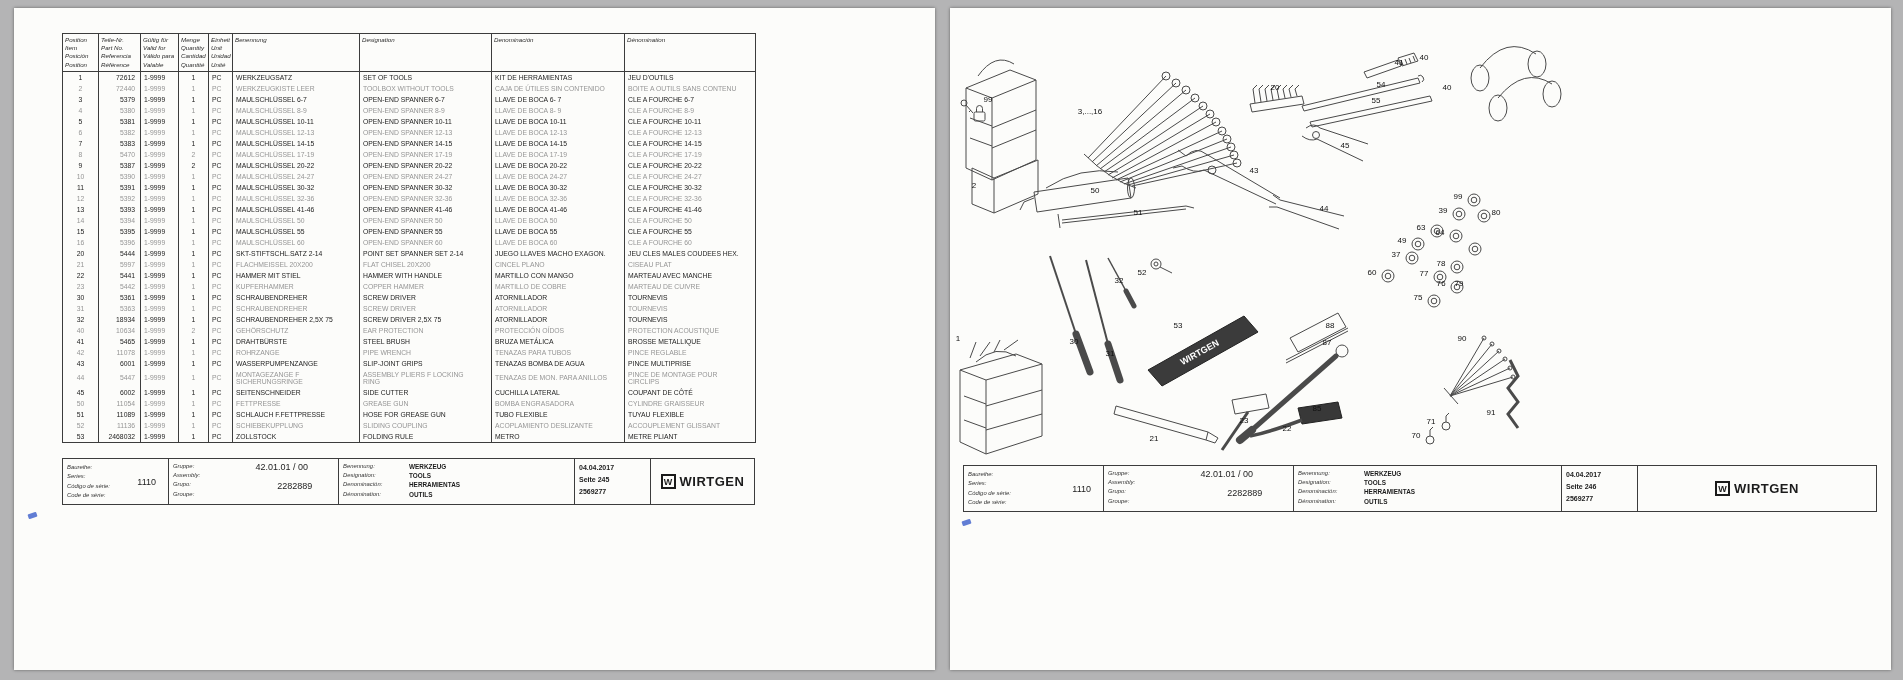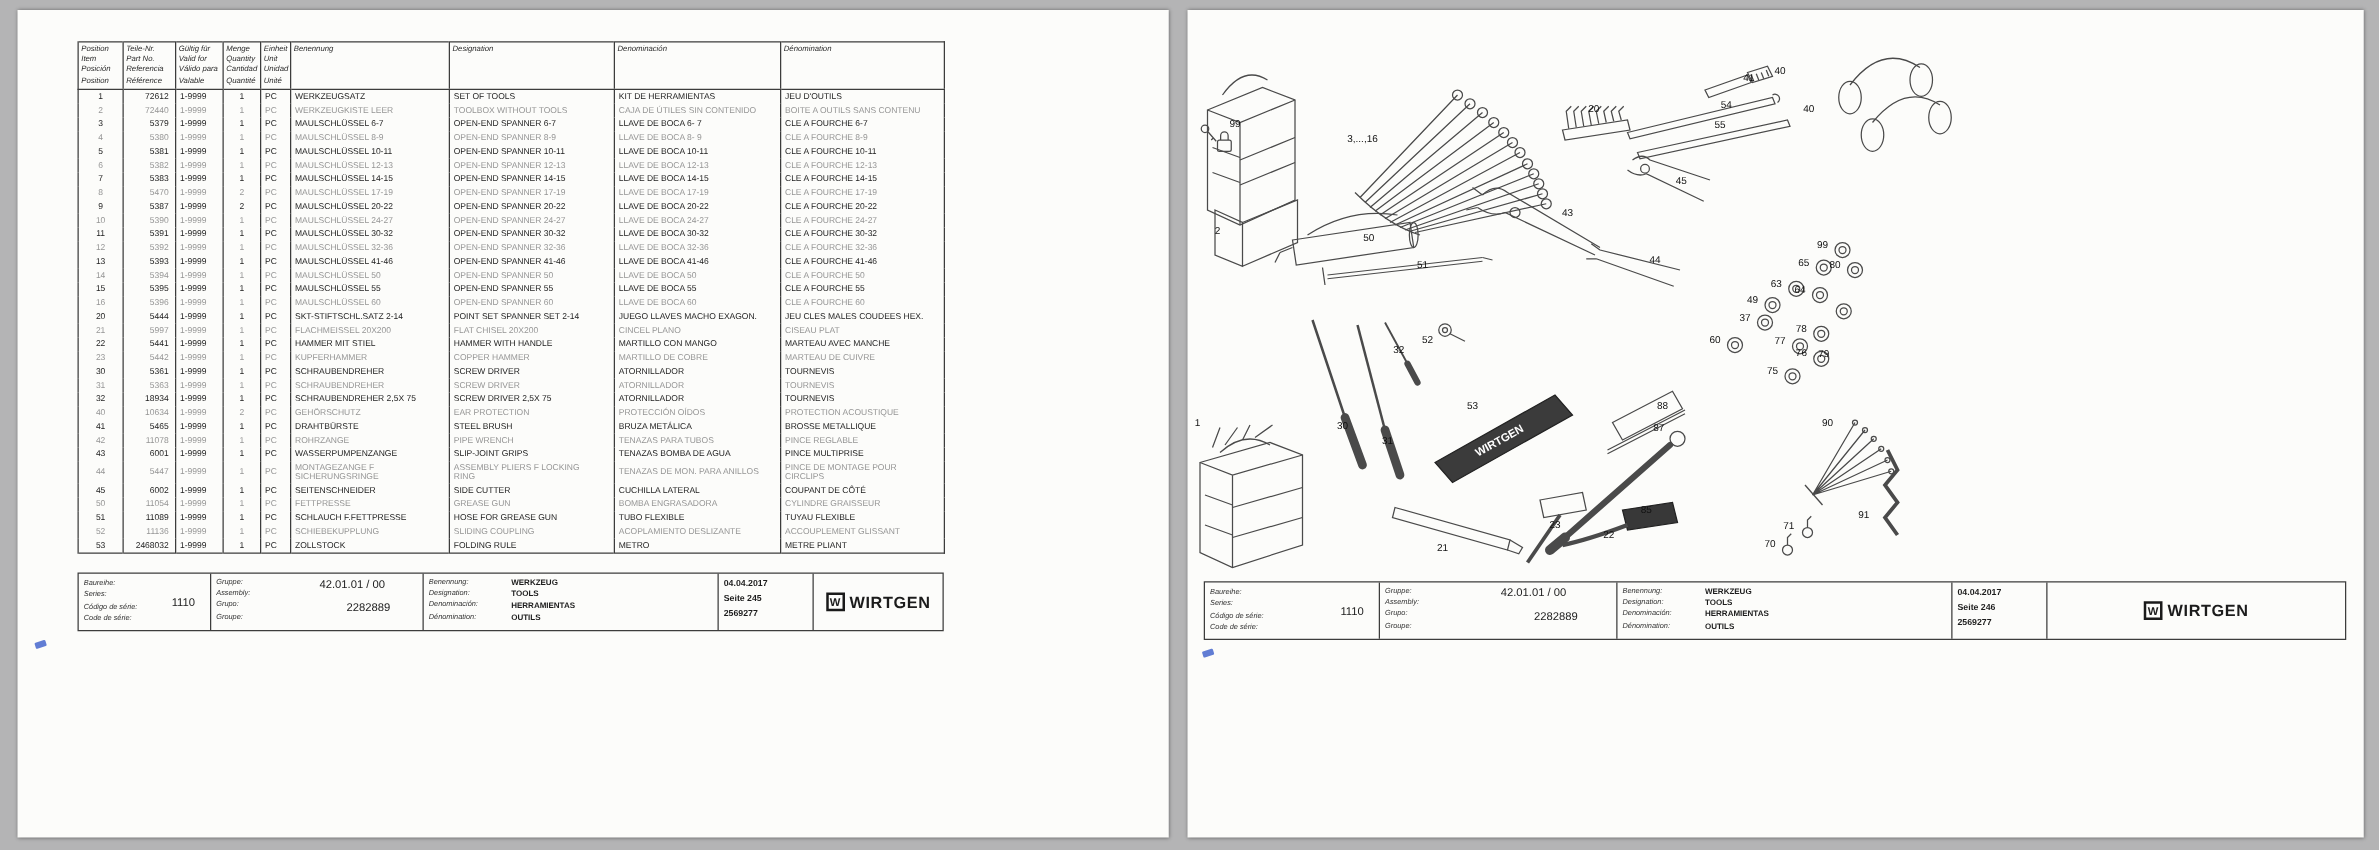--- a/index.html
+++ b/index.html
@@ -762,22 +762,22 @@
       <span class="callout" style="left: 160px; top: 345px;">31</span>
       <span class="callout" style="left: 8px; top: 330px;">1</span>
       <span class="callout" style="left: 228px; top: 317px;">53</span>
       <span class="callout" style="left: 380px; top: 317px;">88</span>
       <span class="callout" style="left: 377px; top: 334px;">87</span>
       <span class="callout" style="left: 367px; top: 400px;">85</span>
       <span class="callout" style="left: 294px; top: 412px;">23</span>
       <span class="callout" style="left: 337px; top: 420px;">22</span>
       <span class="callout" style="left: 204px; top: 430px;">21</span>
       <span class="callout" style="left: 508px; top: 188px;">99</span>
-      <span class="callout" style="left: 493px; top: 202px;">65</span>
-      <span class="callout" style="left: 518px; top: 204px;">80</span>
+      <span class="callout" style="left: 493px; top: 202px;">39</span>
+      <span class="callout" style="left: 546px; top: 204px;">80</span>
       <span class="callout" style="left: 471px; top: 219px;">63</span>
       <span class="callout" style="left: 490px; top: 224px;">64</span>
       <span class="callout" style="left: 452px; top: 232px;">49</span>
       <span class="callout" style="left: 446px; top: 246px;">37</span>
       <span class="callout" style="left: 509px; top: 252px; margin-top: 23px;">79</span>
       <span class="callout" style="left: 422px; top: 264px;">60</span>
       <span class="callout" style="left: 491px; top: 255px;">78</span>
       <span class="callout" style="left: 474px; top: 265px;">77</span>
       <span class="callout" style="left: 491px; top: 275px; font-family: Liberation Mono, monospace;">76</span>
       <span class="callout" style="left: 468px; top: 289px;">75</span>

